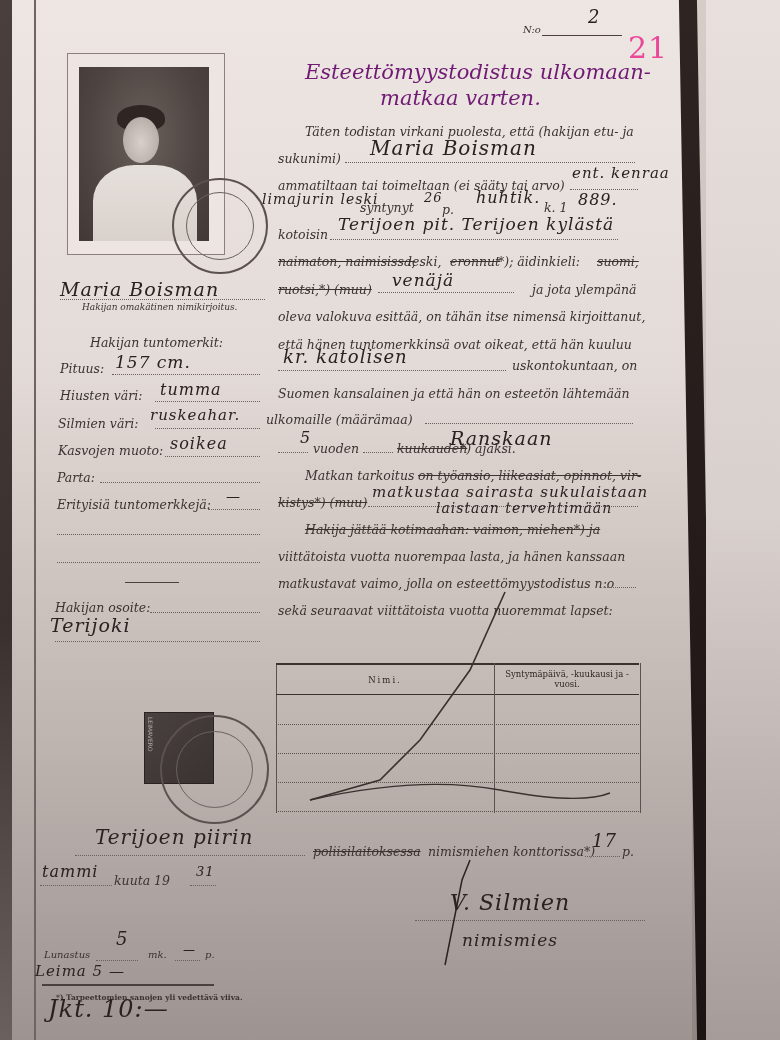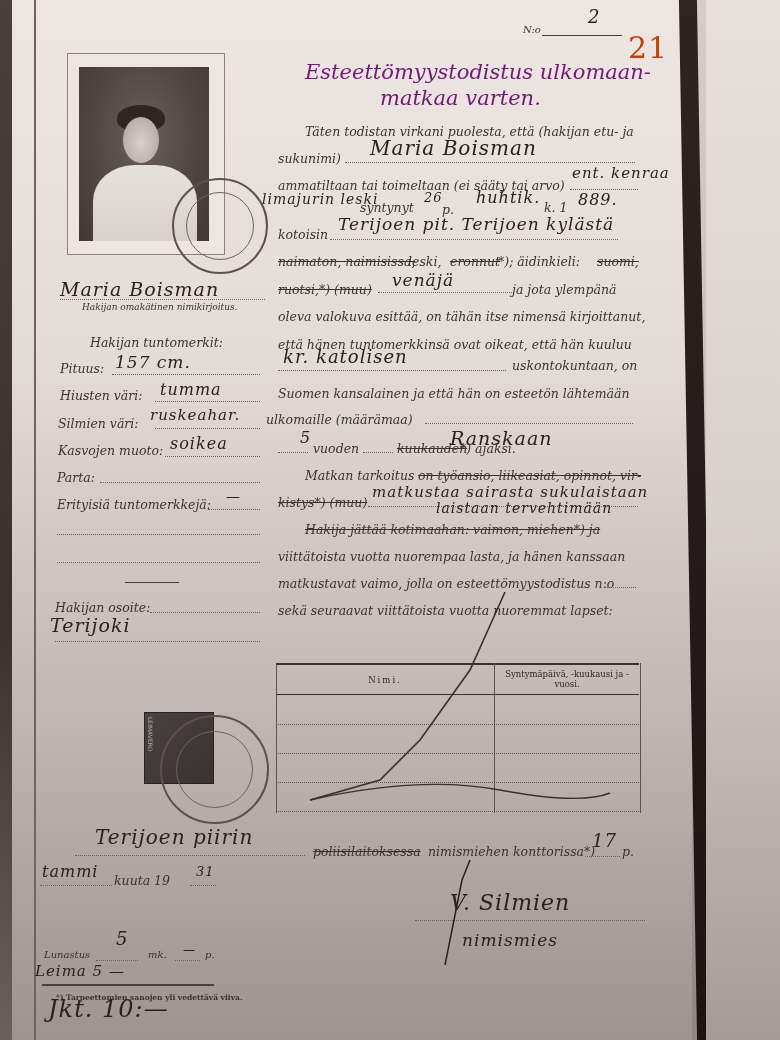--- a/index.html
+++ b/index.html
@@ -81,21 +81,21 @@
 
 <div class="left-edge"></div>
 <div class="page"></div>
 <div class="page-margin-line"></div>
 <div class="right-binder"></div>
 <div class="right-bg"></div>
 
 <span class="txt small" style="left:523px; top:24px; font-size:10px;">N:o</span>
 <div class="solid" style="left:542px; top:35px; width:80px;"></div>
 <span class="hw" style="left:588px; top:6px; font-size:18px;">2</span>
-<span class="hw" style="left:628px; top:30px; font-size:30px; color:#c2410c; font-style:normal;">21</span>
+<span class="hw" style="left:628px; top:30px; font-size:30px; color:#ec4899; font-style:normal;">21</span>
 
 <span class="txt title" style="left:305px; top:60px;">Esteettömyystodistus ulkomaan-</span>
 <span class="txt title" style="left:380px; top:86px;">matkaa varten.</span>
 
 <div class="photo-frame"></div>
 <div class="photo">
   <div class="hair"></div>
   <div class="head"></div>
   <div class="body"></div>
 </div>
@@ -165,21 +165,21 @@
 
 <span class="txt body-text strike" style="left:278px; top:254px;">naimaton, naimisissa,</span>
 <span class="txt body-text" style="left:408px; top:254px;">leski,</span>
 <span class="txt body-text strike" style="left:450px; top:254px;">eronnut</span>
 <span class="txt body-text" style="left:498px; top:254px;">*); äidinkieli:</span>
 <span class="txt body-text strike" style="left:597px; top:254px;">suomi,</span>
 
 <span class="txt body-text strike" style="left:278px; top:282px;">ruotsi,*) (muu)</span>
 <div class="dots" style="left:378px; top:292px; width:136px;"></div>
 <span class="hw" style="left:392px; top:270px; font-size:17px;">venäjä</span>
-<span class="txt body-text" style="left:512px; top:282px;">ja jota ylempänä</span>
+<span class="txt body-text" style="left:532px; top:282px;">ja jota ylempänä</span>
 
 <span class="txt body-text" style="left:278px; top:309px;">oleva valokuva esittää, on tähän itse nimensä kirjoittanut,</span>
 <span class="txt body-text" style="left:278px; top:337px;">että hänen tuntomerkkinsä ovat oikeat, että hän kuuluu</span>
 
 <span class="hw" style="left:283px; top:346px; font-size:18px;">kr. katolisen</span>
 <div class="dots" style="left:278px; top:370px; width:228px;"></div>
 <span class="txt body-text" style="left:512px; top:358px;">uskontokuntaan, on</span>
 
 <span class="txt body-text" style="left:278px; top:386px;">Suomen kansalainen ja että hän on esteetön lähtemään</span>
 

